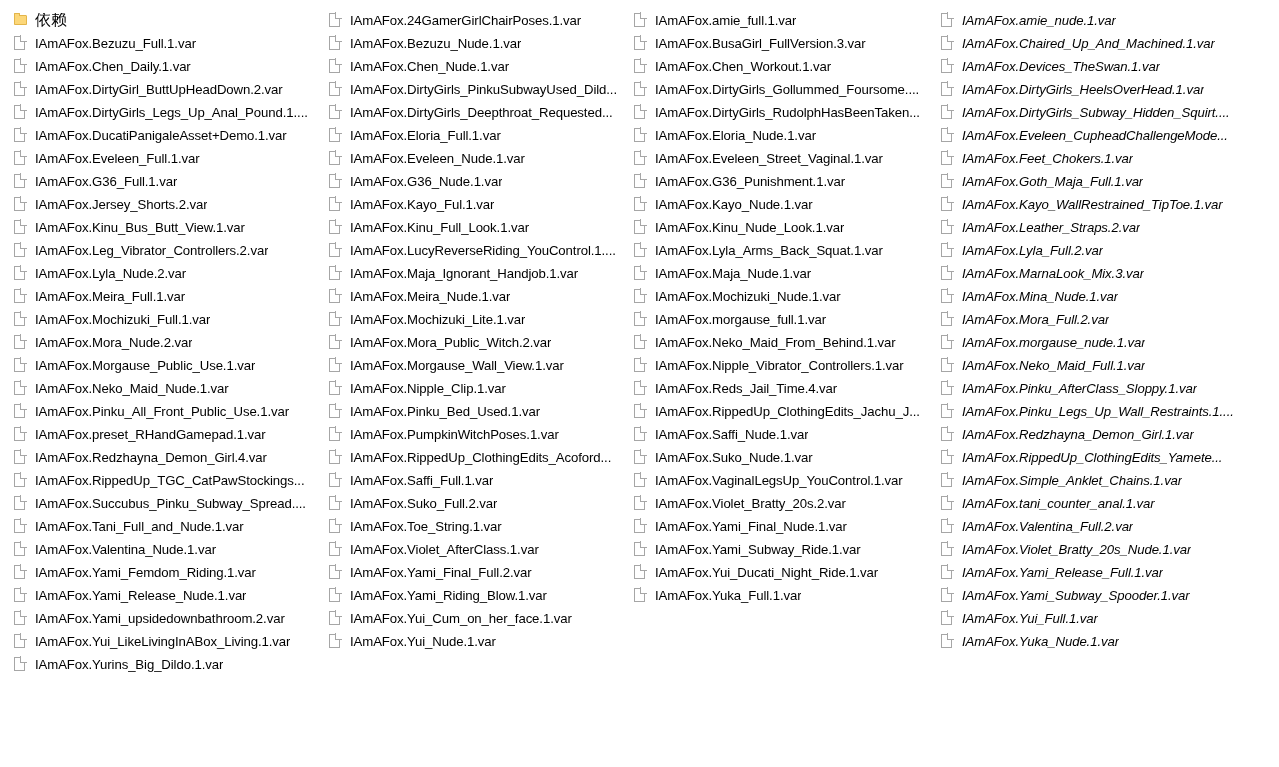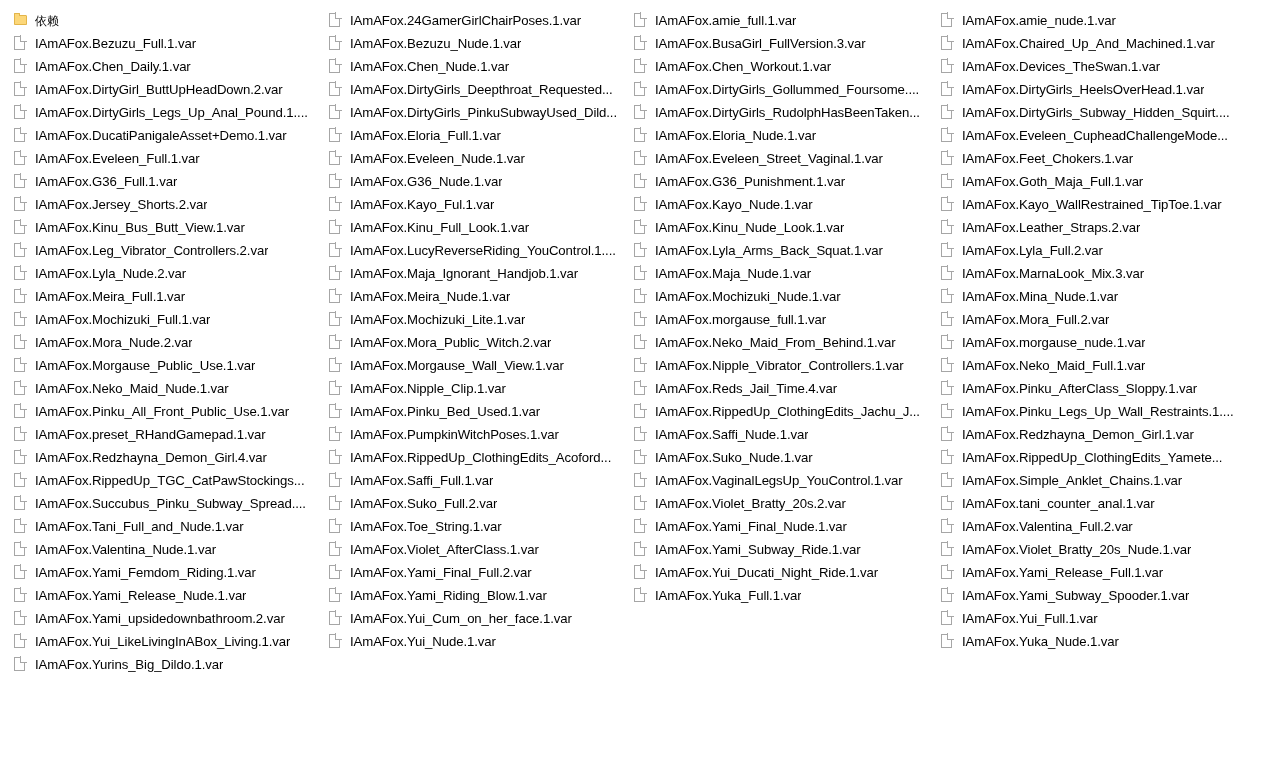--- a/index.html
+++ b/index.html
@@ -22,21 +22,21 @@
     padding-top: 9px;
   }
   .column {
     position: absolute;
     top: 9px;
     width: 305px;
   }
   .col-0 { left: 14px; width: 312px; }
   .col-1 { left: 329px; width: 302px; text-align: center; }
   .col-2 { left: 634px; width: 300px; }
-  .col-3 { left: 941px; width: 334px; }
+  .col-3 { left: 941px; width: 334px; font-style: italic; }
 
   .file-item {
     display: flex;
     align-items: center;
     height: 23px;
     white-space: nowrap;
     overflow: hidden;
   }
   .icon {
     flex: 0 0 auto;
@@ -109,22 +109,22 @@
   .label {
     font-size: 13.2px;
     line-height: 16px;
     letter-spacing: -0.1px;
     color: #000000;
     overflow: hidden;
     text-overflow: clip;
     white-space: nowrap;
   }
   .folder-item .label {
-    font-family: Liberation Sans, sans-serif;
-    font-size: 12px;
+    font-family: Liberation Mono, monospace;
+    font-size: 16px;
   }
 </style>
 </head>
 <body>
 
 <div id="file-grid">
   <div class="column col-0">
       <div class="file-item folder-item">
         <span class="icon folder-icon"></span>
         <span class="label">依赖</span>
@@ -314,27 +314,27 @@
       <div class="file-item file-row">
         <span class="icon file-icon">
           <span class="corner"></span>
         </span>
         <span class="label">IAmAFox.Chen_Nude.1.var</span>
       </div>
       <div class="file-item file-row">
         <span class="icon file-icon">
           <span class="corner"></span>
         </span>
+        <span class="label">IAmAFox.DirtyGirls_PinkuSubwayUsed_Dild...</span>
+      </div>
+      <div class="file-item file-row">
+        <span class="icon file-icon">
+          <span class="corner"></span>
+        </span>
         <span class="label">IAmAFox.DirtyGirls_Deepthroat_Requested...</span>
-      </div>
-      <div class="file-item file-row">
-        <span class="icon file-icon">
-          <span class="corner"></span>
-        </span>
-        <span class="label">IAmAFox.DirtyGirls_PinkuSubwayUsed_Dild...</span>
       </div>
       <div class="file-item file-row">
         <span class="icon file-icon">
           <span class="corner"></span>
         </span>
         <span class="label">IAmAFox.Eloria_Full.1.var</span>
       </div>
       <div class="file-item file-row">
         <span class="icon file-icon">
           <span class="corner"></span>

